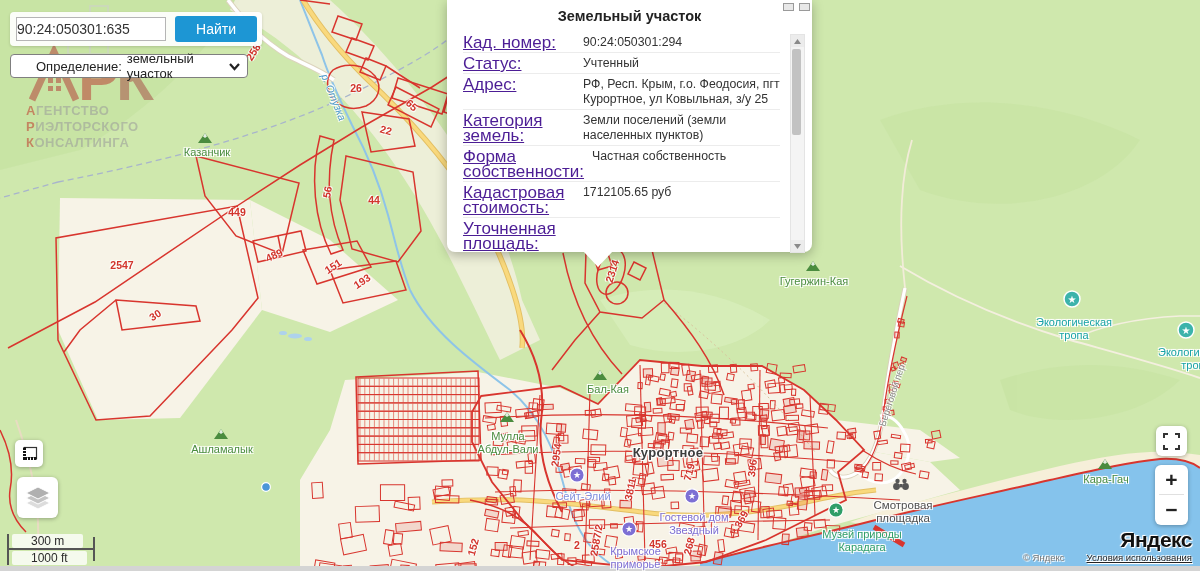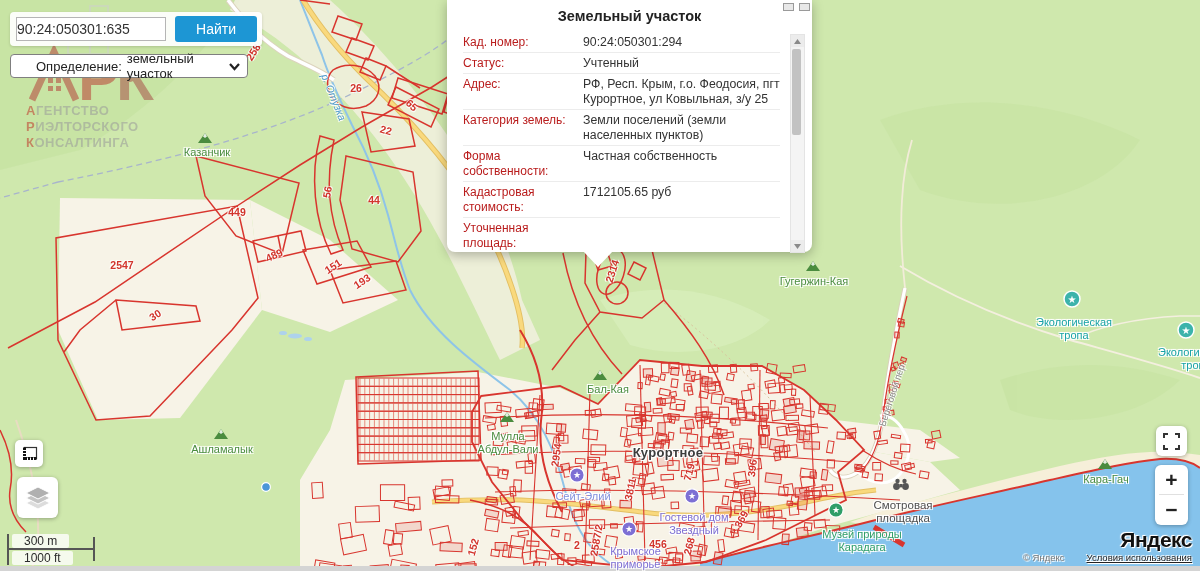--- a/index.html
+++ b/index.html
@@ -46,21 +46,21 @@
 
   
   #balloon{position:absolute;left:447px;top:0;width:365px;height:252px;background:#fff;border-radius:0 0 8px 8px;
            box-shadow:0 3px 12px rgba(0,0,0,.28);z-index:7;}
   #balloon .tail{position:absolute;left:136px;bottom:-15px;width:0;height:0;
                  border:15px solid transparent;border-top:16px solid #fff;border-bottom:none;}
   #balloon h1{margin:0;padding:8px 0 6px 0;text-align:center;font-size:14.5px;color:#222;}
   #prows{position:absolute;left:16px;right:32px;top:32px;height:219px;overflow:hidden;}
   .prow{display:flex;border-bottom:1px solid #ececec;padding:3px 0 2px 0;}
   .prow:last-child{border-bottom:none;}
-  .prow .pl{flex:0 0 112px;font-size:12px;line-height:15px;color:#b91c1c;}
+  .prow .pl{flex:0 0 112px;font-size:17px;line-height:15px;color:#4c1d95;text-decoration:underline;}
   .prow .pv{flex:1;font-size:12.3px;line-height:15px;color:#333;padding-left:8px;}
   #pscroll{position:absolute;right:7px;top:34px;width:13px;height:217px;background:#f4f4f4;border:1px solid #e4e4e4;}
   #pscroll .arrow{position:absolute;left:0;width:100%;height:12px;background:#ececec;text-align:center;}
   #pscroll .arrow svg{display:block;margin:4px auto 0 auto;}
   #pscroll .up{top:0;}
   #pscroll .down{bottom:0;}
   #pscroll .thumb{position:absolute;left:1px;top:14px;width:9px;height:86px;background:#c2c2c2;border-radius:2px;}
   .balloon-mini{position:absolute;top:3px;width:9px;height:6px;background:#e8e8e8;border:1px solid #9a9a9a;z-index:8;}
 
   
@@ -71,21 +71,21 @@
   #fullscreen-btn{right:13px;top:426px;width:31px;height:30px;}
   #zoom-ctrl{position:absolute;right:12px;top:465px;width:33px;height:60px;background:#fff;border-radius:6px;
              box-shadow:0 1px 4px rgba(0,0,0,.3);z-index:5;}
   #zoom-ctrl .zbtn{height:29px;display:flex;align-items:center;justify-content:center;font-size:21px;
                    font-weight:700;color:#222;cursor:pointer;}
   #zoom-ctrl .zdiv{height:1px;background:#e0e0e0;margin:0 4px;}
 
   
   #scale-bar{position:absolute;left:4px;top:531px;width:110px;height:37px;z-index:4;}
   #scale-bar .chip{position:absolute;background:rgba(255,255,255,.78);border-radius:2px;color:#2b2b2b;
-                   font-size:12px;padding:0 12px;line-height:14px;}
+                   font-size:12px;padding:0 19px;line-height:14px;}
   #scale-m{left:8px;top:3px;}
   #scale-ft{left:8px;top:20px;}
 
   
   #attrib{position:absolute;right:8px;top:529px;z-index:4;text-align:right;}
   #ya-logo{font-size:21px;font-weight:700;color:#111;letter-spacing:-.5px;line-height:22px;
            text-shadow:0 0 3px #fff,1px 1px 0 #fff,-1px -1px 0 #fff;}
   #terms-line{font-size:9.5px;margin-top:1px;text-shadow:0 0 2px #fff,1px 1px 0 #fff,-1px -1px 0 #fff;}
   #terms-line .copy{color:#777;margin-right:22px;}
   #terms-line a{color:#222;text-decoration:underline;cursor:pointer;}

